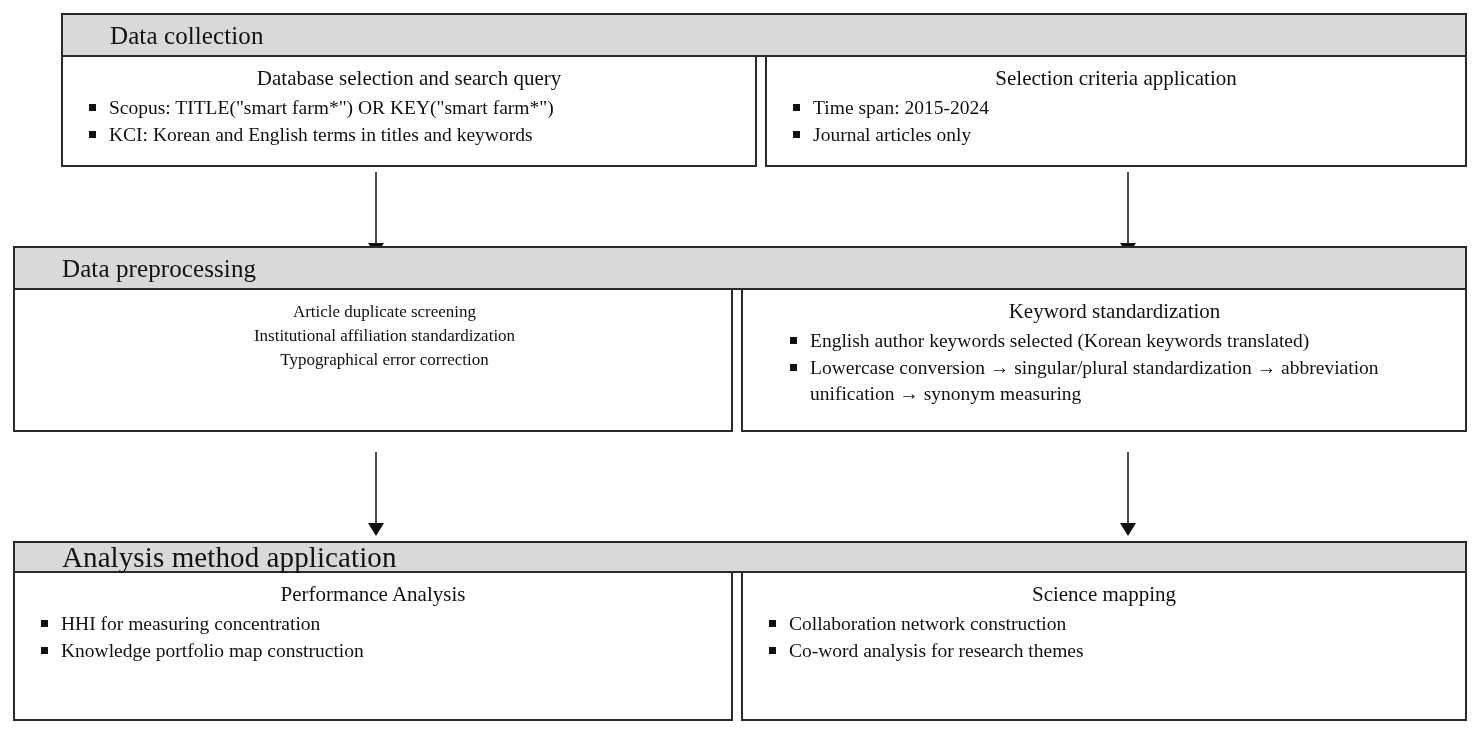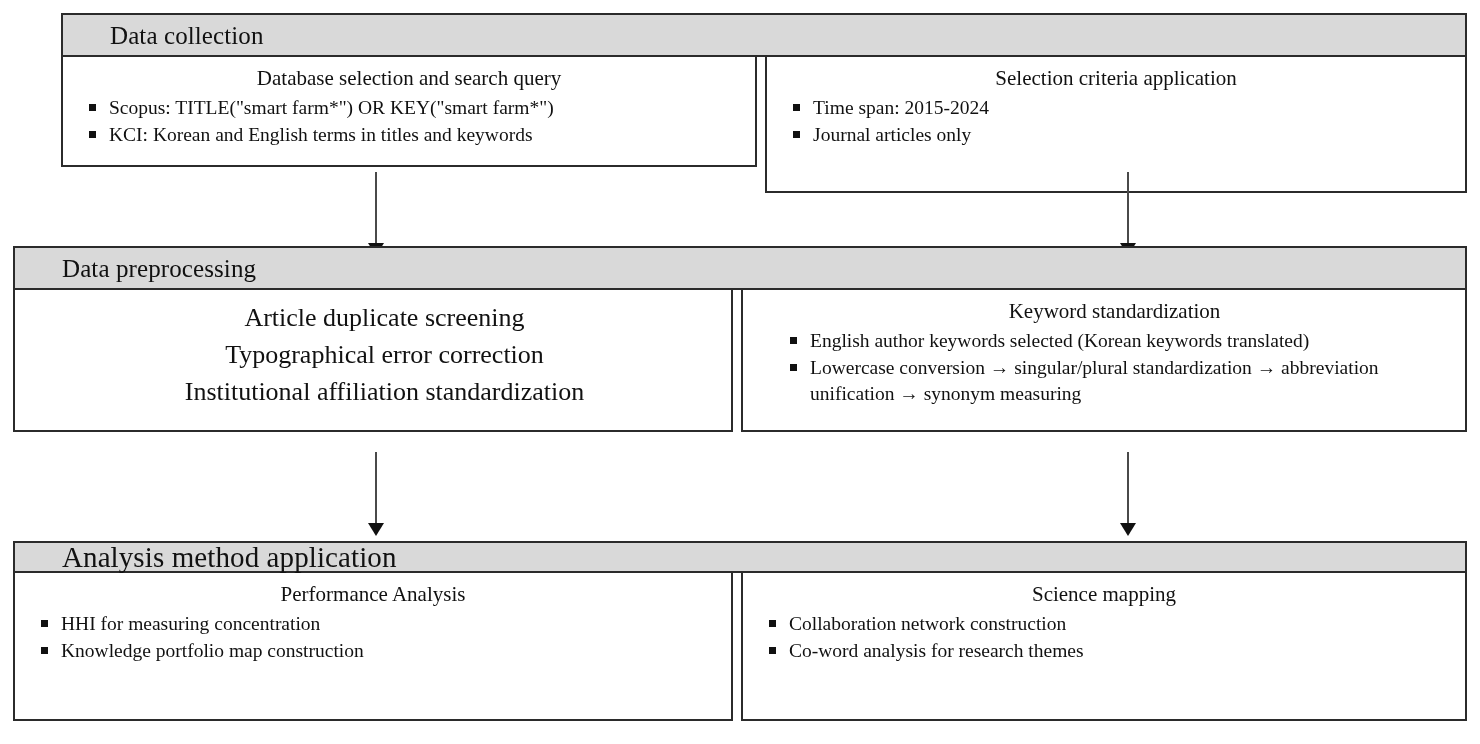--- a/index.html
+++ b/index.html
@@ -75,21 +75,21 @@
     text-align: center;
     font-size: 21px;
     line-height: 1.18;
     margin-top: 9px;
     margin-bottom: 4px;
     color: #111111;
   }
 
   .panel-lines {
     text-align: center;
-    font-size: 26px;
+    font-size: 17px;
     line-height: 1.42;
     color: #111111;
     margin-top: 10px;
     padding-left: 23px;
   }
   .panel-lines .pline { display: block; }
 
   ul.bullets {
     list-style: none;
     margin: 0;
@@ -147,21 +147,21 @@
     <div class="stage-body">
 
       <div class="panel left" style="height:110px;">
         <div class="panel-title">Database selection and search query</div>
         <ul class="bullets">
           <li>Scopus: TITLE("smart farm*") OR KEY("smart farm*")</li>
           <li>KCI: Korean and English terms in titles and keywords</li>
         </ul>
       </div>
 
-      <div class="panel right" style="height:136px;">
+      <div class="panel right" style="height:110px;">
         <div class="panel-title">Selection criteria application</div>
         <ul class="bullets">
           <li>Time span: 2015-2024</li>
           <li>Journal articles only</li>
         </ul>
       </div>
 
     </div>
   </div>
 
@@ -176,22 +176,22 @@
 
   <div class="stage" style="top:246px;">
     <div class="stage-header">
       <span class="stage-header-title">Data preprocessing</span>
     </div>
     <div class="stage-body">
 
       <div class="panel left" style="height:142px;">
         <div class="panel-lines">
           <span class="pline">Article duplicate screening</span>
+          <span class="pline">Institutional affiliation standardization</span>
           <span class="pline">Typographical error correction</span>
-          <span class="pline">Institutional affiliation standardization</span>
         </div>
       </div>
 
       <div class="panel right" style="height:142px;padding-left:21px;">
         <div class="panel-title">Keyword standardization</div>
         <ul class="bullets">
           <li>English author keywords selected (Korean keywords translated)</li>
           <li>Lowercase conversion → singular/plural standardization → abbreviation unification → synonym measuring</li>
         </ul>
       </div>

